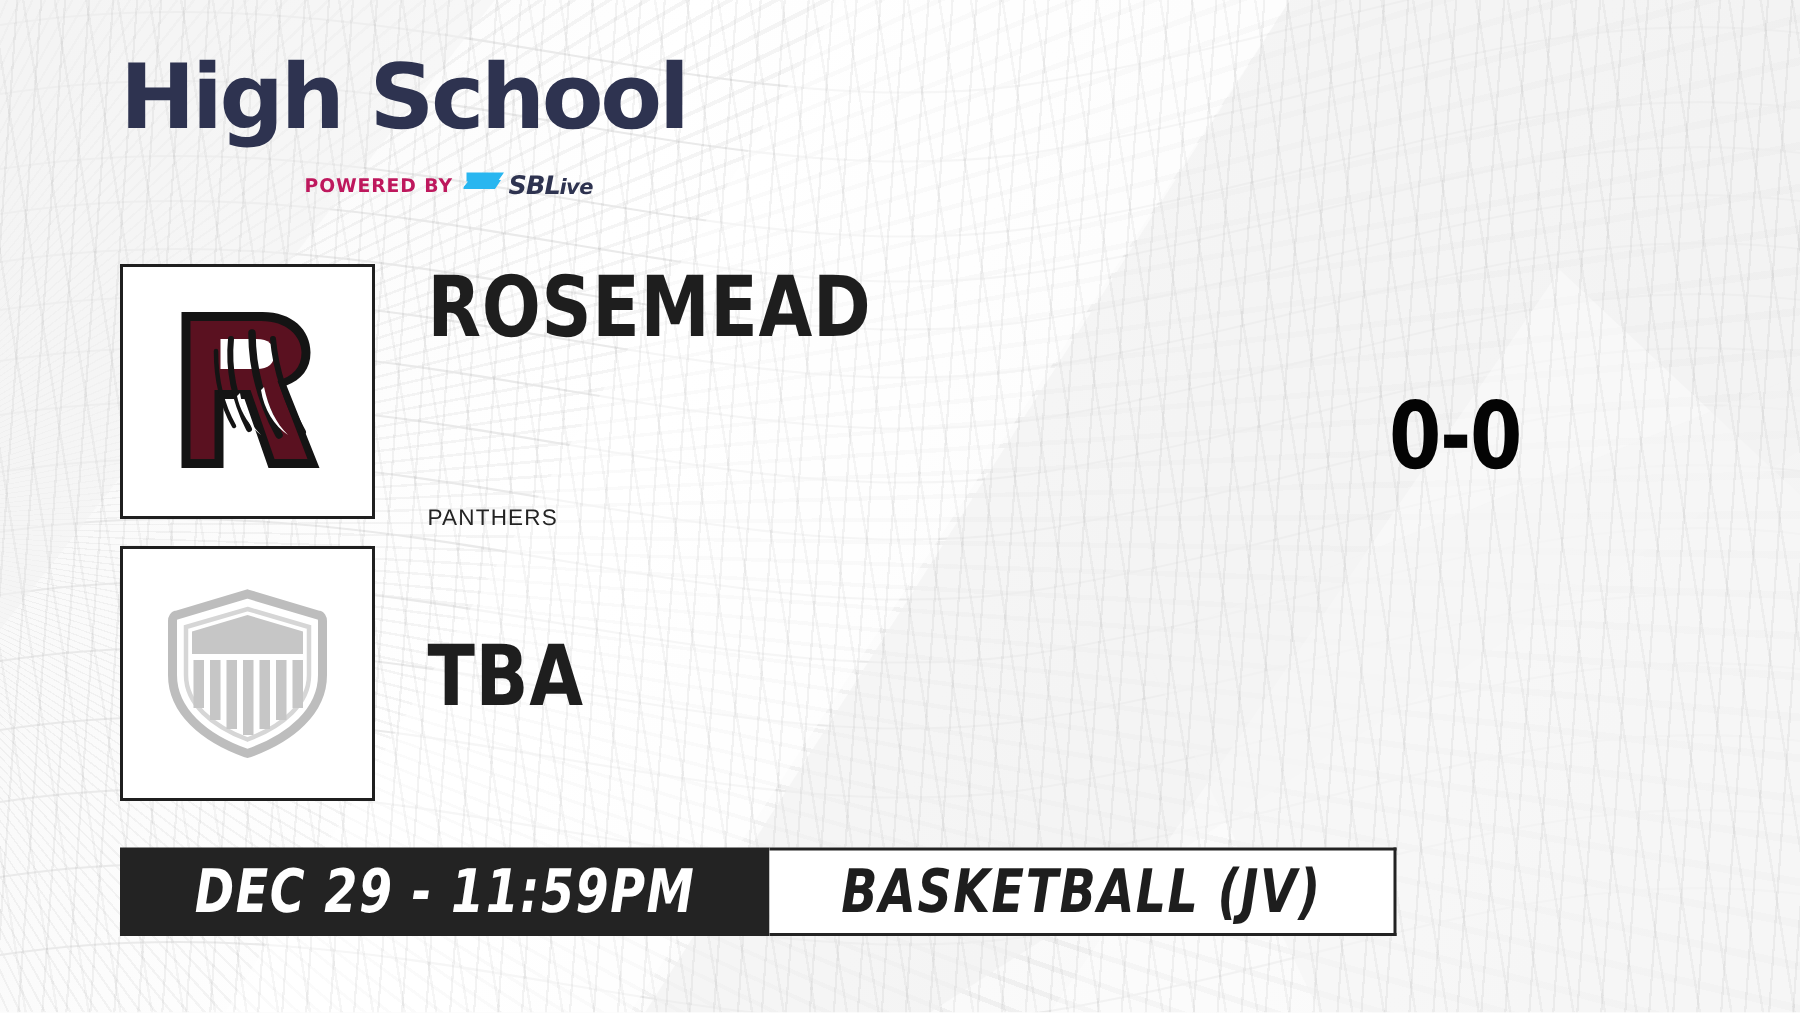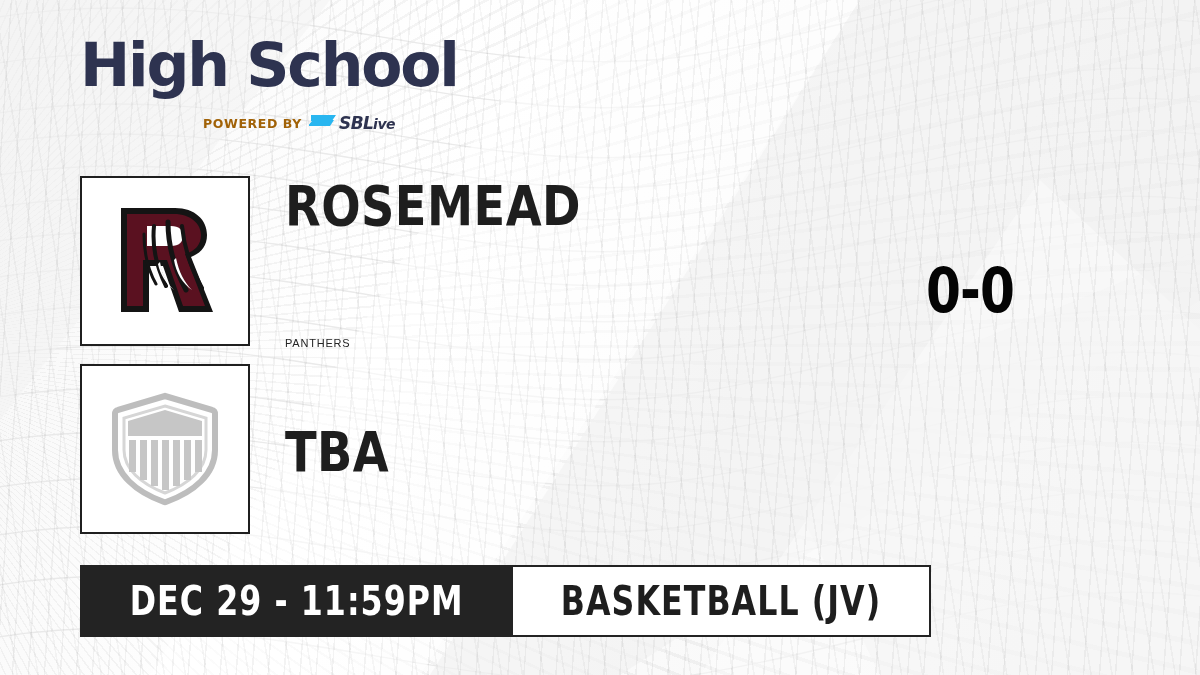--- a/index.html
+++ b/index.html
@@ -107,21 +107,21 @@
     display: flex;
     align-items: center;
     gap: 7px;
     white-space: nowrap;
   }
   .powered-label {
     font-family: "DejaVu Sans", sans-serif;
     font-weight: bold;
     font-size: 12.5px;
     letter-spacing: .6px;
-    color: #a16207;
+    color: #be185d;
   }
   .sblive-mark { display: block; }
 
   
   .logo-box {
     position: absolute;
     left: 80px;
     width: 170px;
     height: 170px;
     background: #ffffff;
@@ -148,21 +148,21 @@
   }
   #team-name-home { top: 178px; }
   #team-name-away { top: 424px; }
 
   .team-mascot {
     position: absolute;
     left: 285px;
     top: 337px;
     font-family: "Liberation Sans", sans-serif;
     font-weight: normal;
-    font-size: 11px;
+    font-size: 15px;
     letter-spacing: .8px;
     color: #242424;
     white-space: nowrap;
   }
 
   
   #score {
     position: absolute;
     left: 870px;
     top: 258px;
@@ -178,21 +178,22 @@
     transform-origin: center center;
     white-space: nowrap;
   }
 
   
   #footer {
     position: absolute;
     left: 80px;
     top: 565px;
     display: flex;
-    height: 72px;
+    height: 59px;
+    font-style: italic;
   }
   #footer-datetime {
     background: #232323;
     color: #ffffff;
     display: flex;
     align-items: center;
     justify-content: center;
     padding: 0 27px;
     box-sizing: border-box;
     min-width: 364px;

